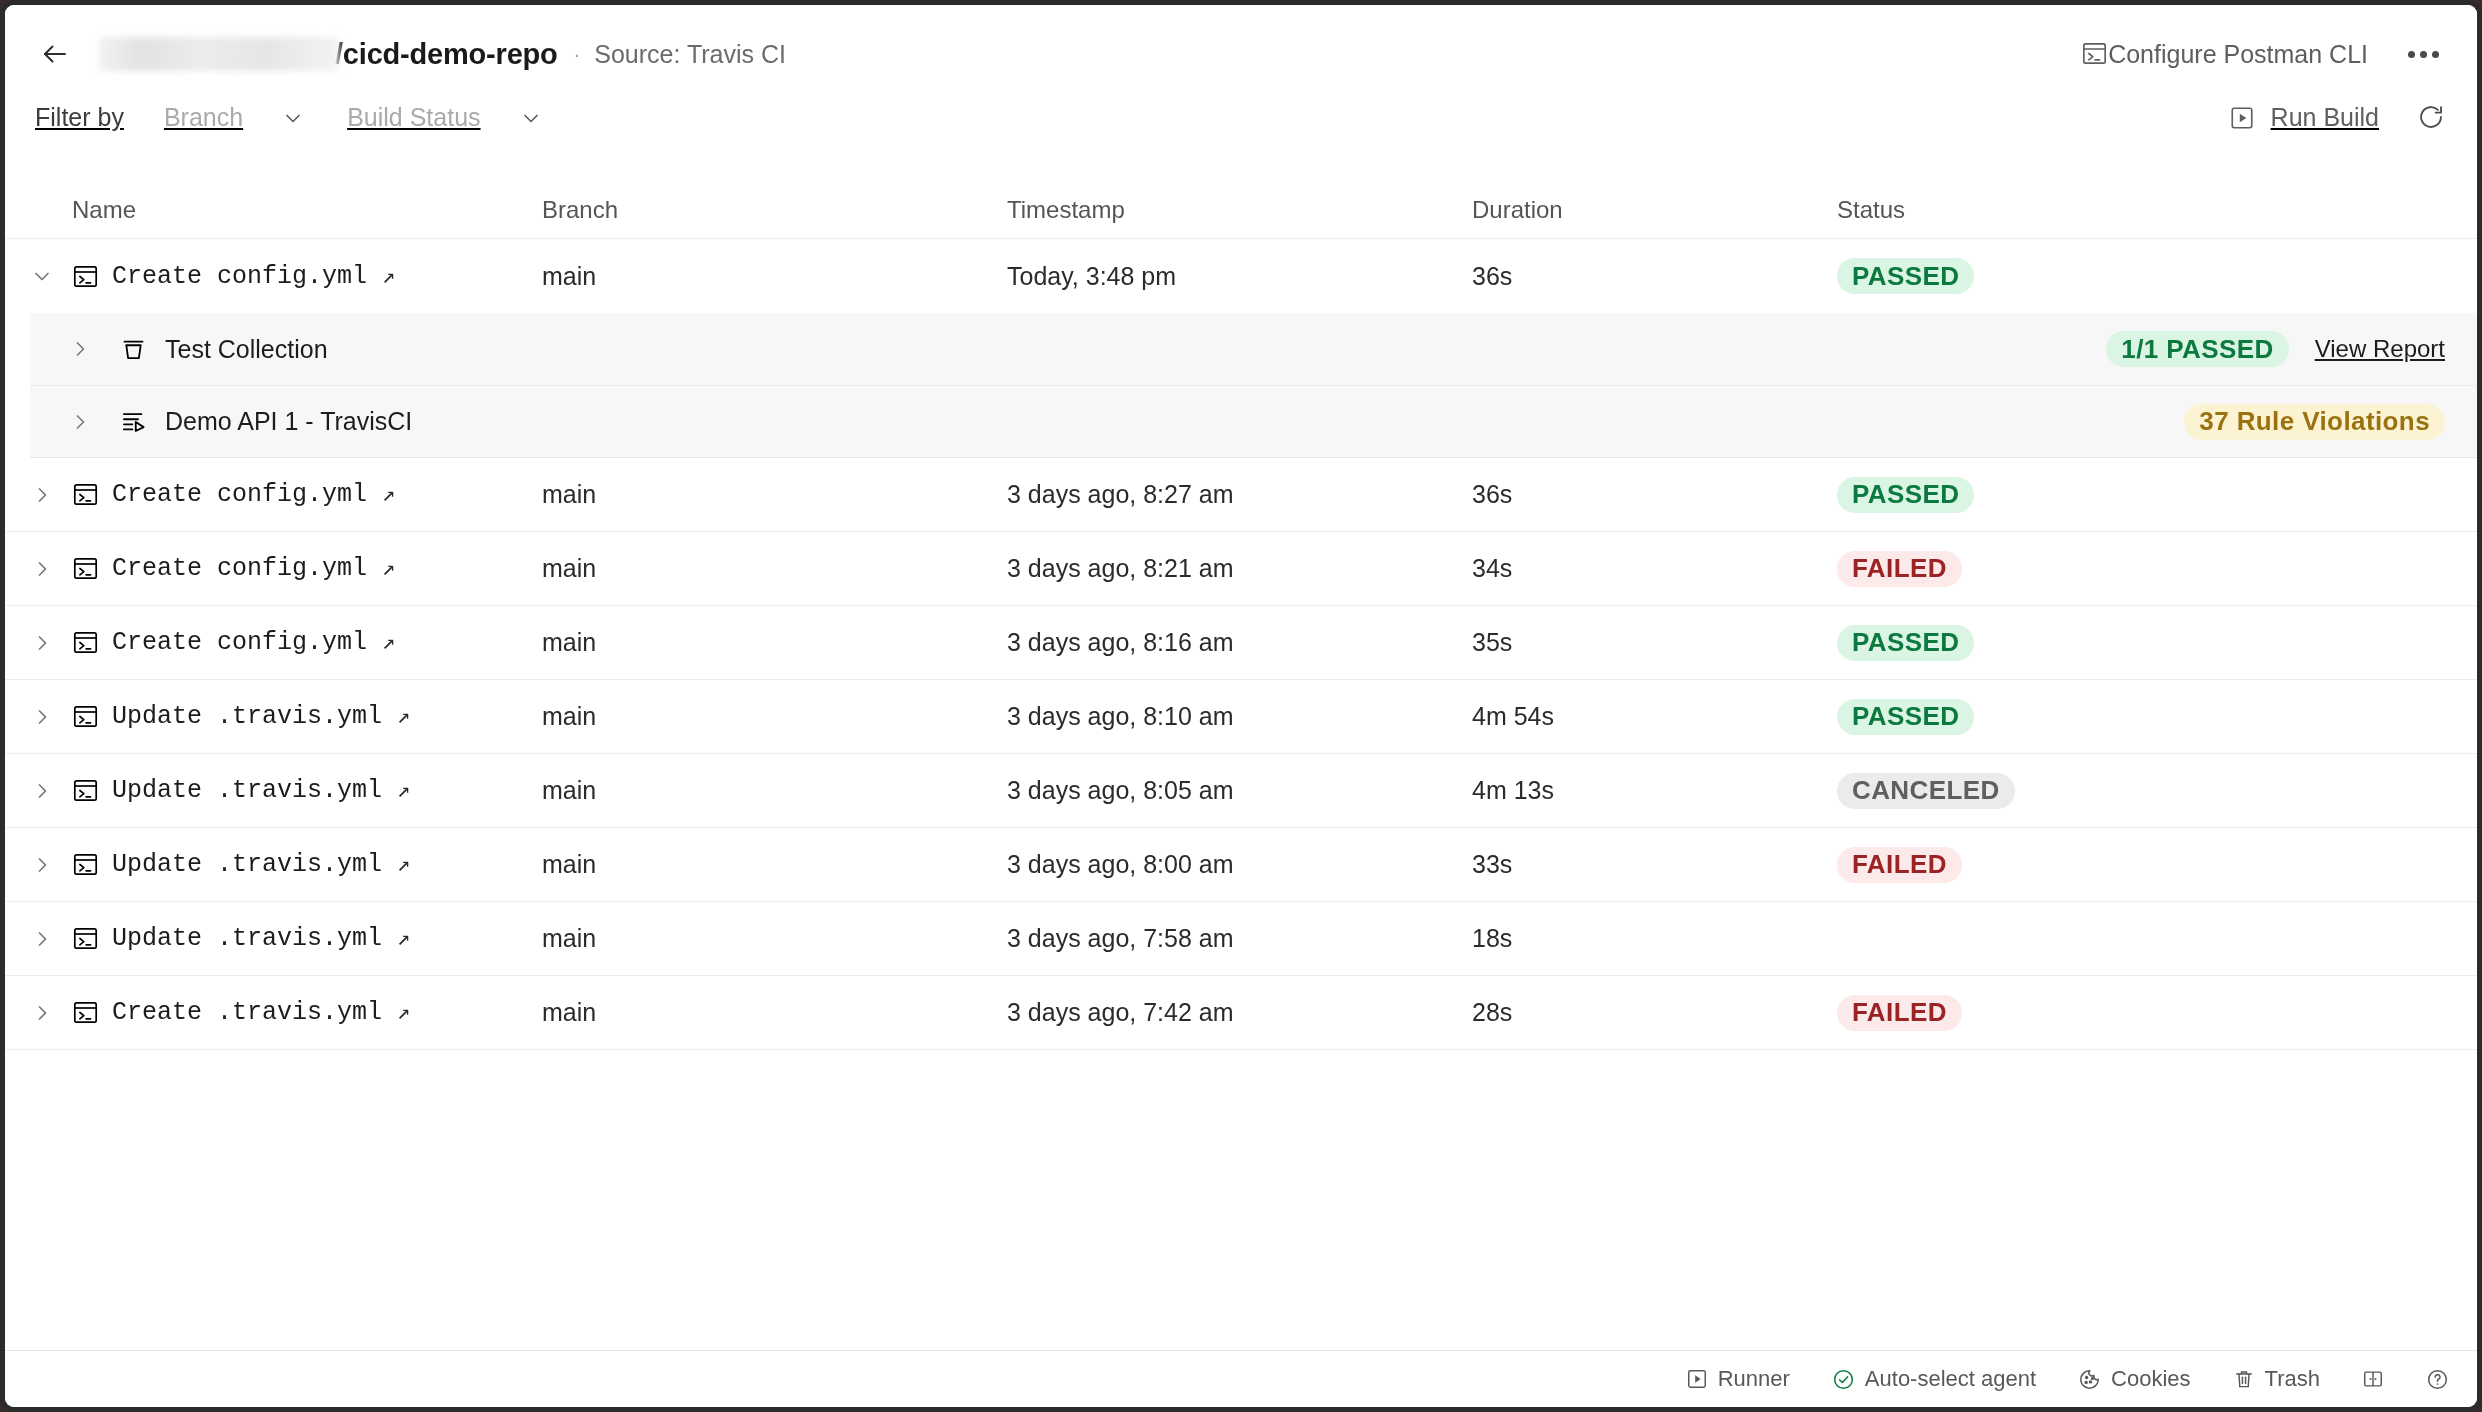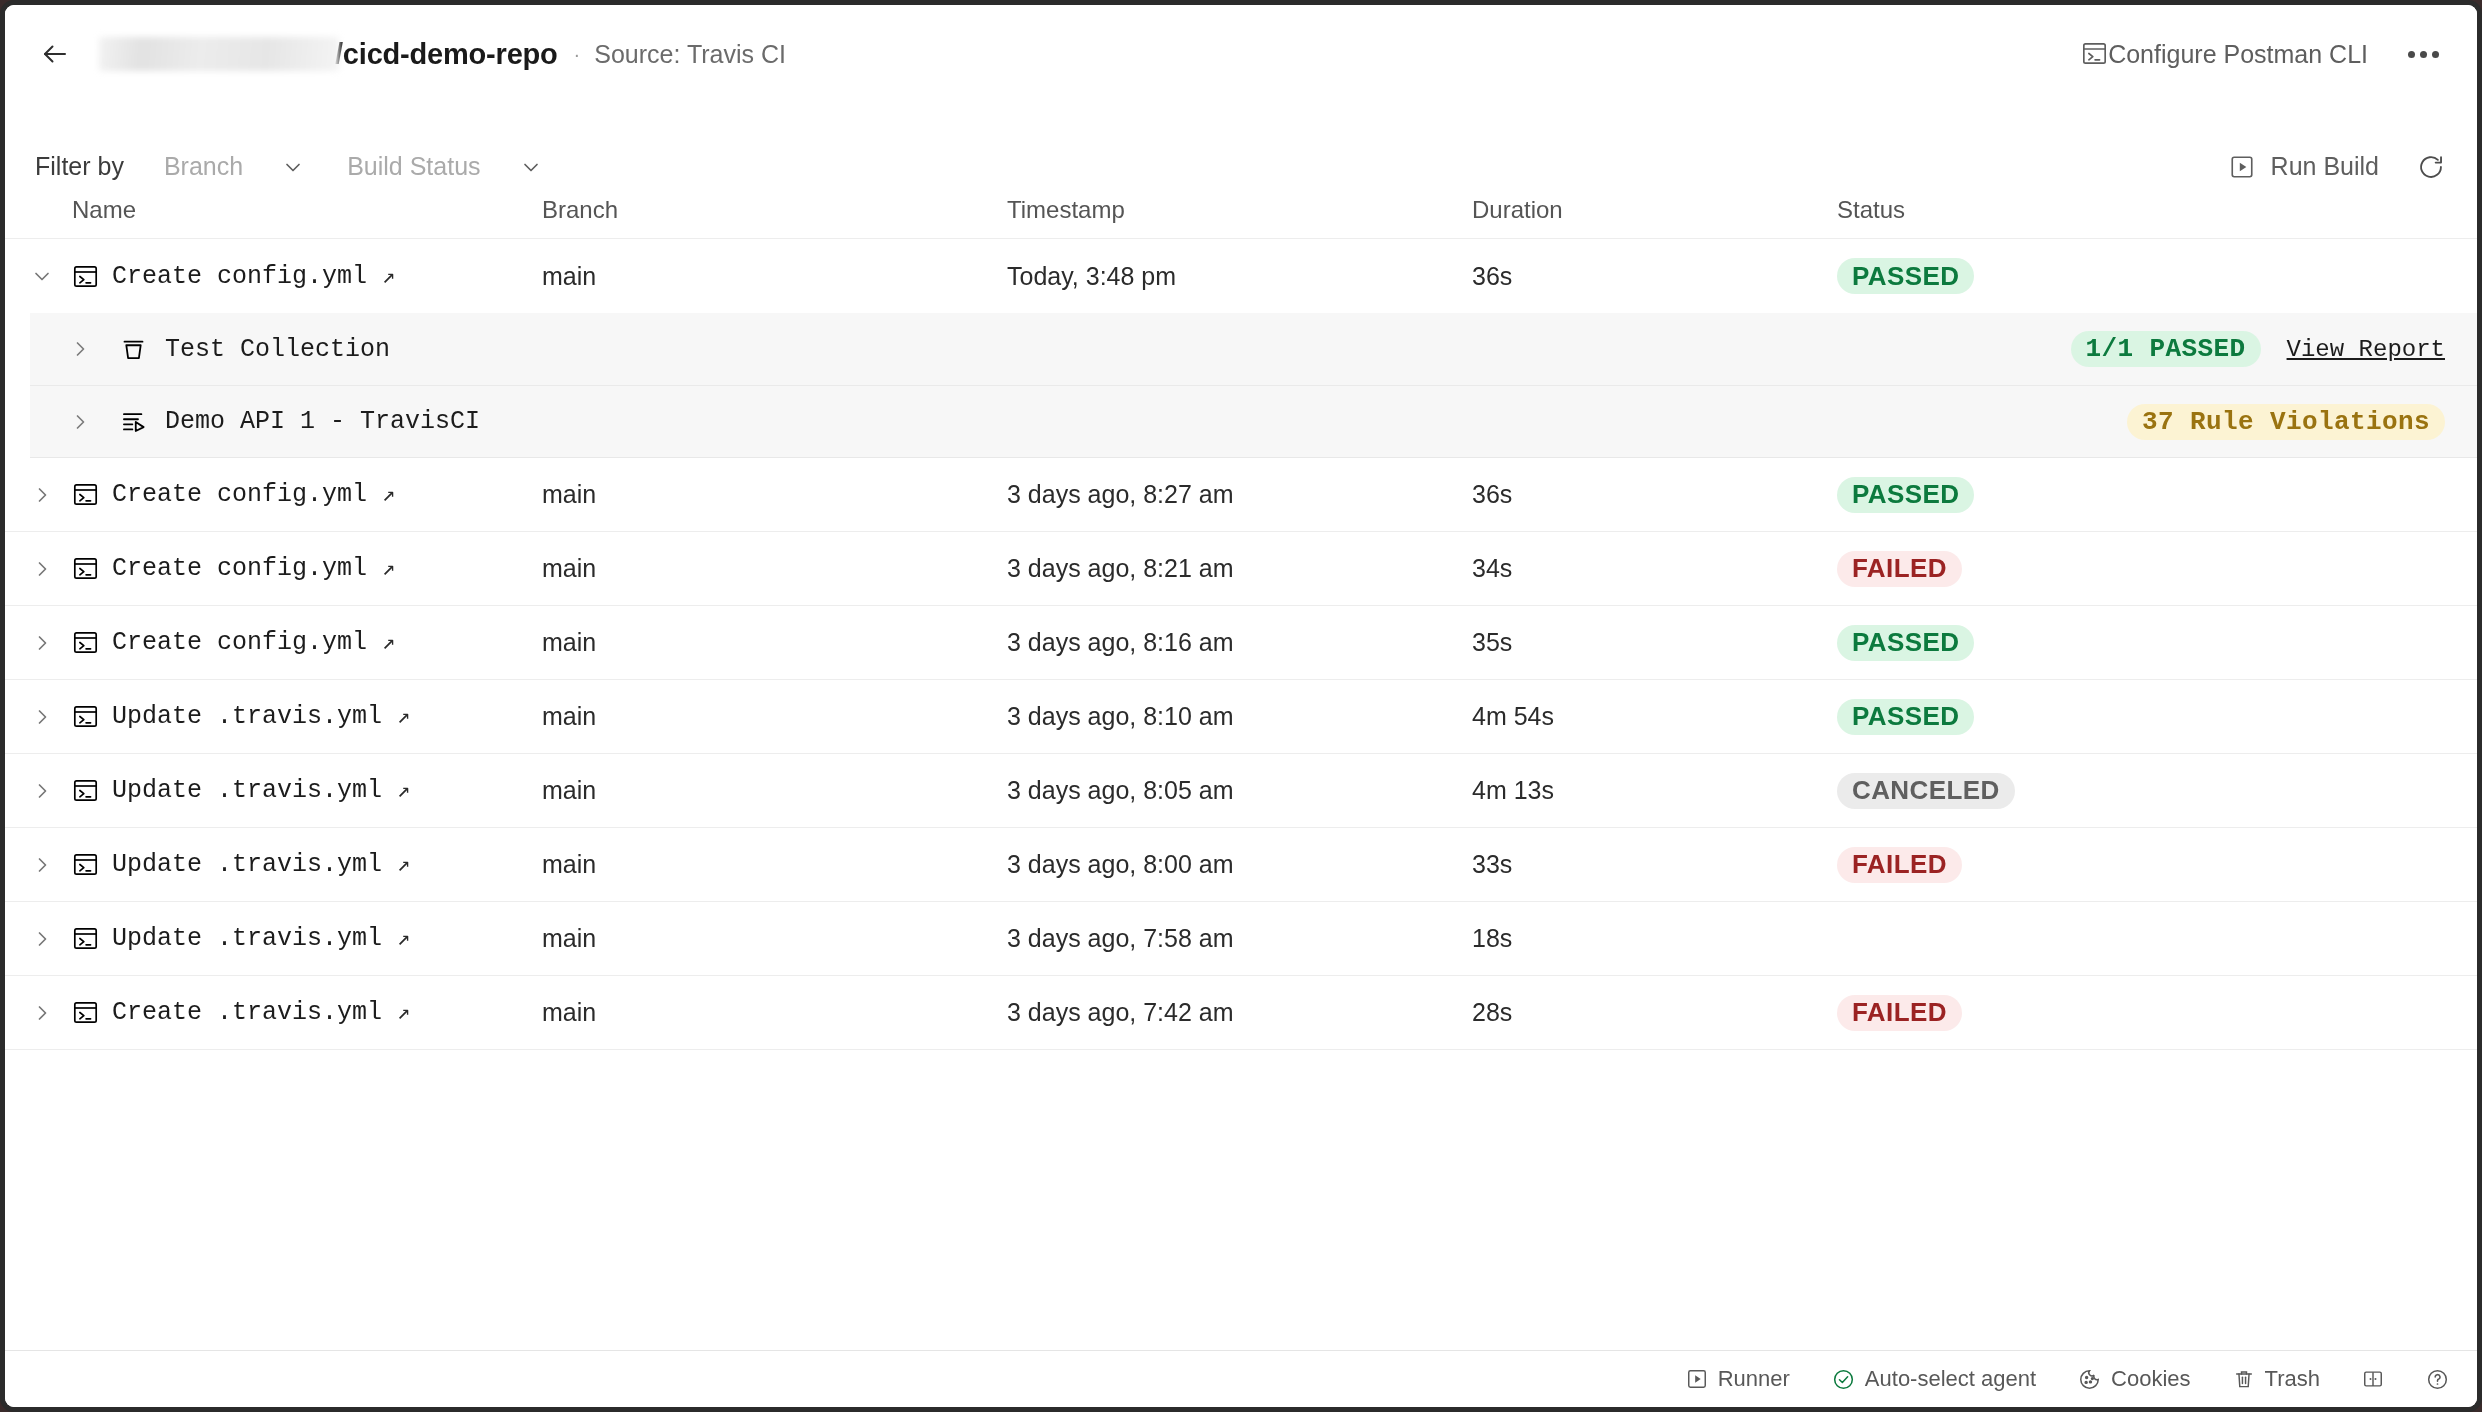--- a/index.html
+++ b/index.html
@@ -86,23 +86,24 @@
     cursor: pointer;
     padding: 6px;
   }
   .kebab i { width: 7px; height: 7px; border-radius: 50%; background: #4a4a4a; display: block; }
 
   
   .filterbar {
     height: 78px;
     flex: 0 0 78px;
     display: flex;
-    align-items: flex-end;
+    align-items: flex-start;
     padding: 0 32px 0 30px;
     background: #fff;
+    text-decoration: underline;
   }
   .filter-label {
     font-size: 25px;
     color: #3c3c3c;
     margin-right: 40px;
     white-space: nowrap;
   }
   .filter-select {
     display: flex;
     align-items: center;
@@ -206,21 +207,20 @@
   .badge.failed   { background: #fceaea; color: #9b2323; }
   .badge.errored  { background: #fceaea; color: #9b2323; }
   .badge.canceled { background: #ebebeb; color: #5f5f5f; }
   .badge.warn     { background: #fcf3d3; color: #9a7310; }
 
   
   .child-group {
     background: #f7f7f7;
     margin-left: 25px;
     border-bottom: 1px solid #e8e8e8;
-    font-family: Liberation Mono, monospace;
   }
   .child-row {
     display: flex;
     align-items: center;
     height: 72px;
     padding-left: 38px;
     padding-right: 32px;
   }
   .child-row + .child-row { border-top: 1px solid #eaeaea; }
   .child-twisty {

